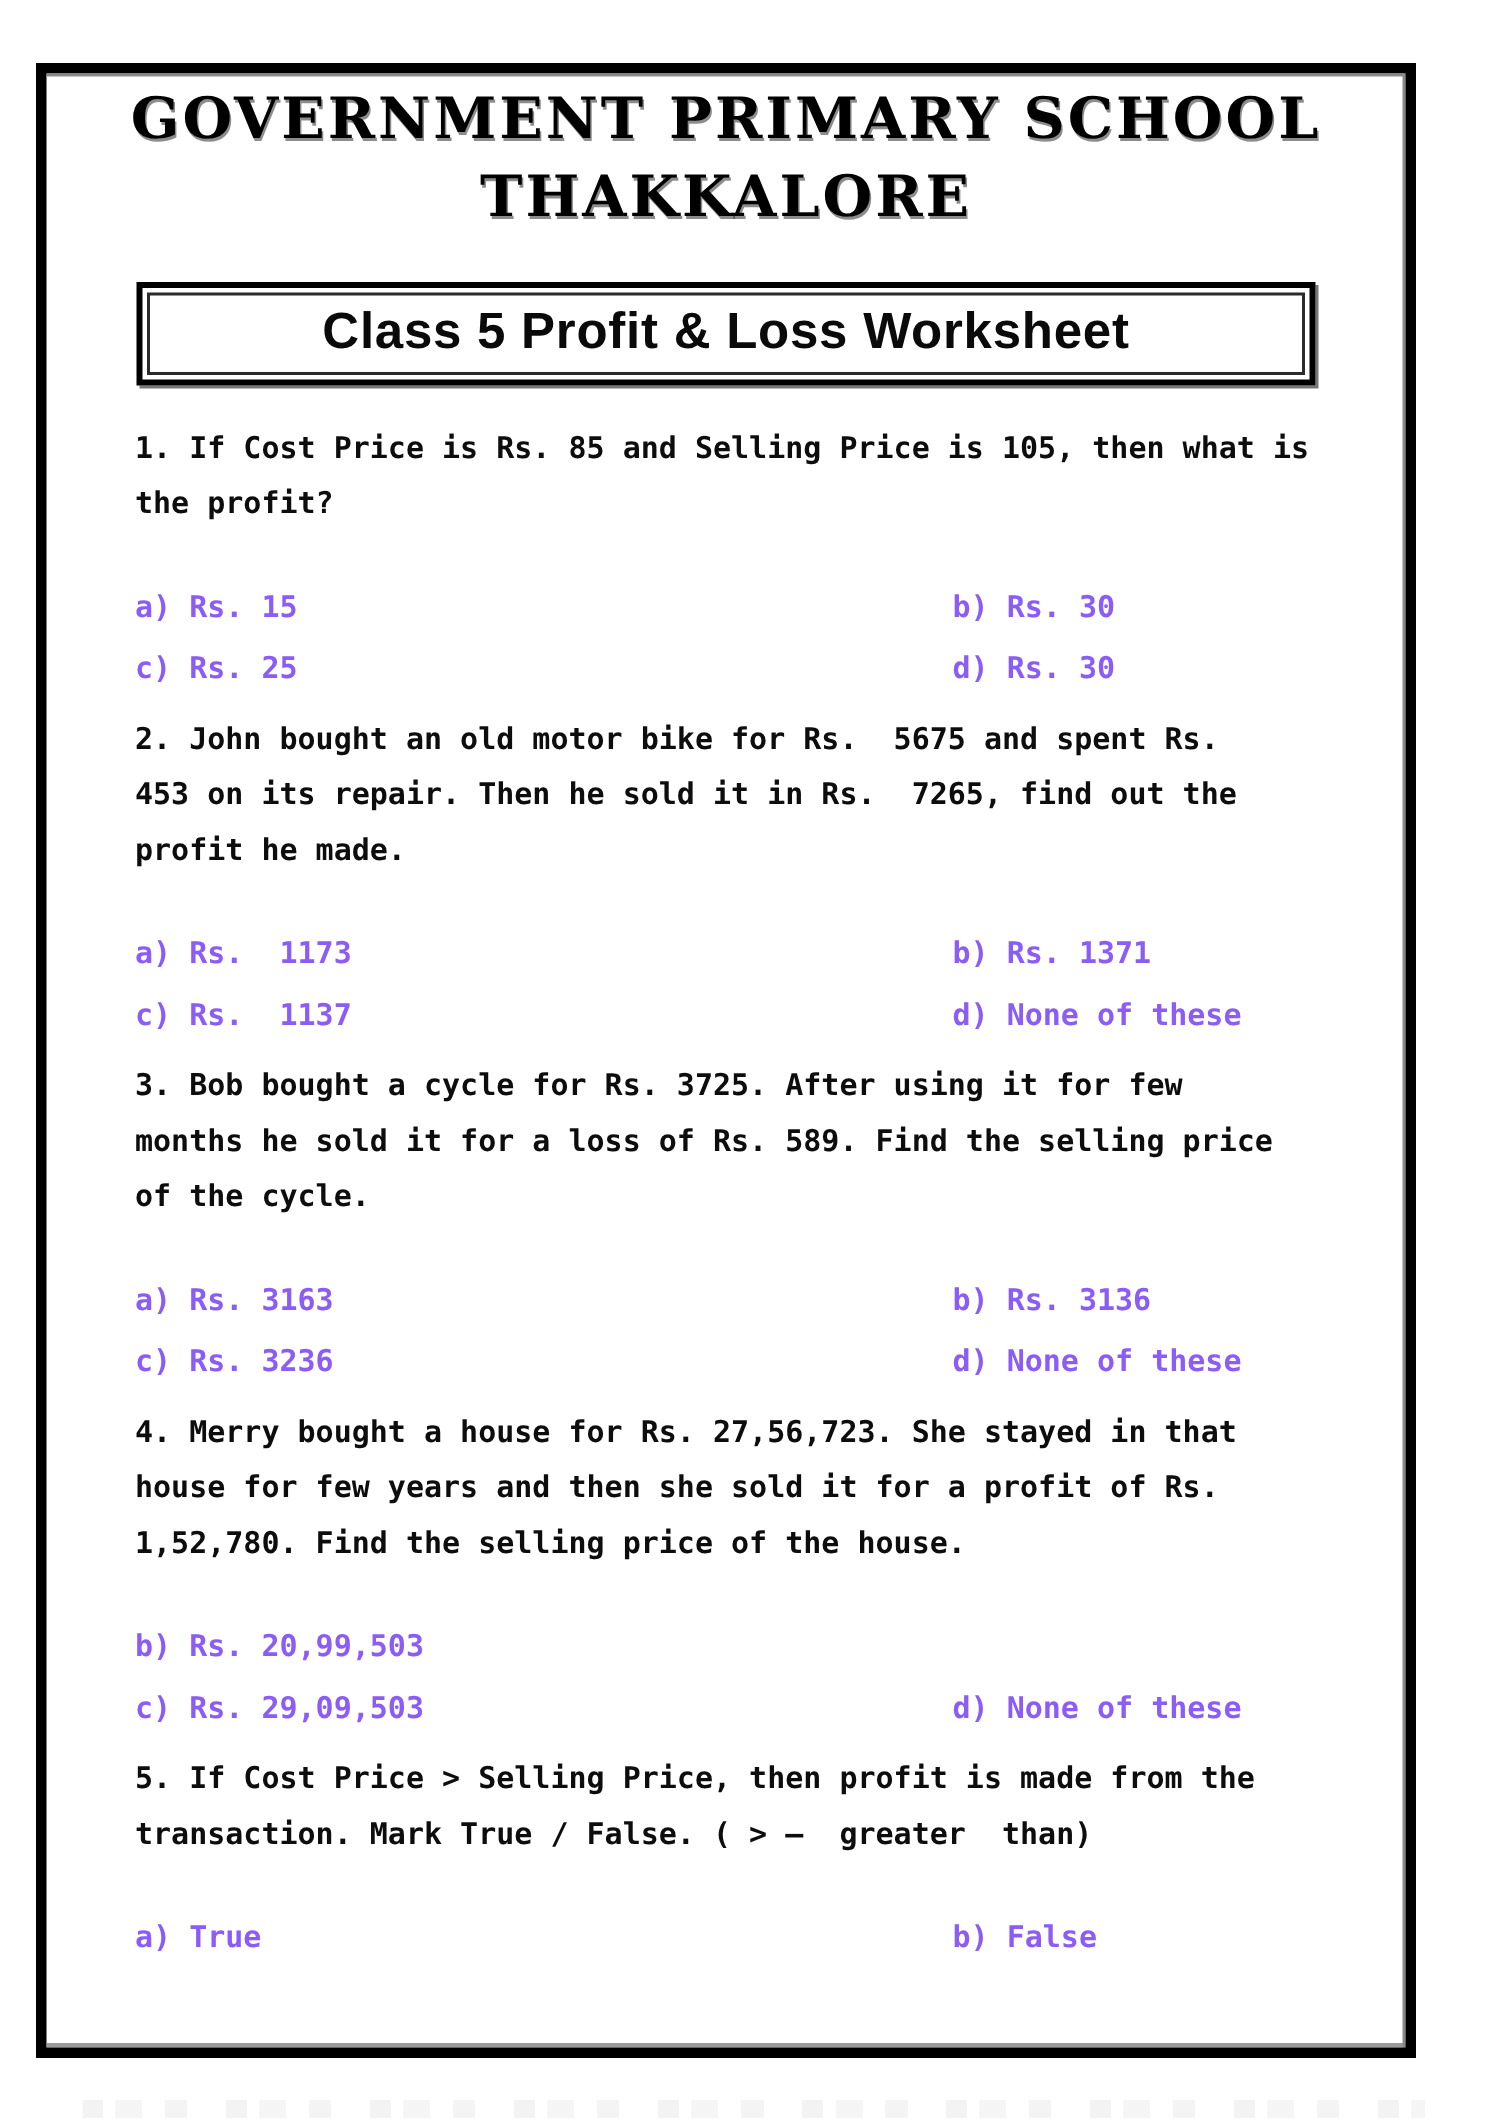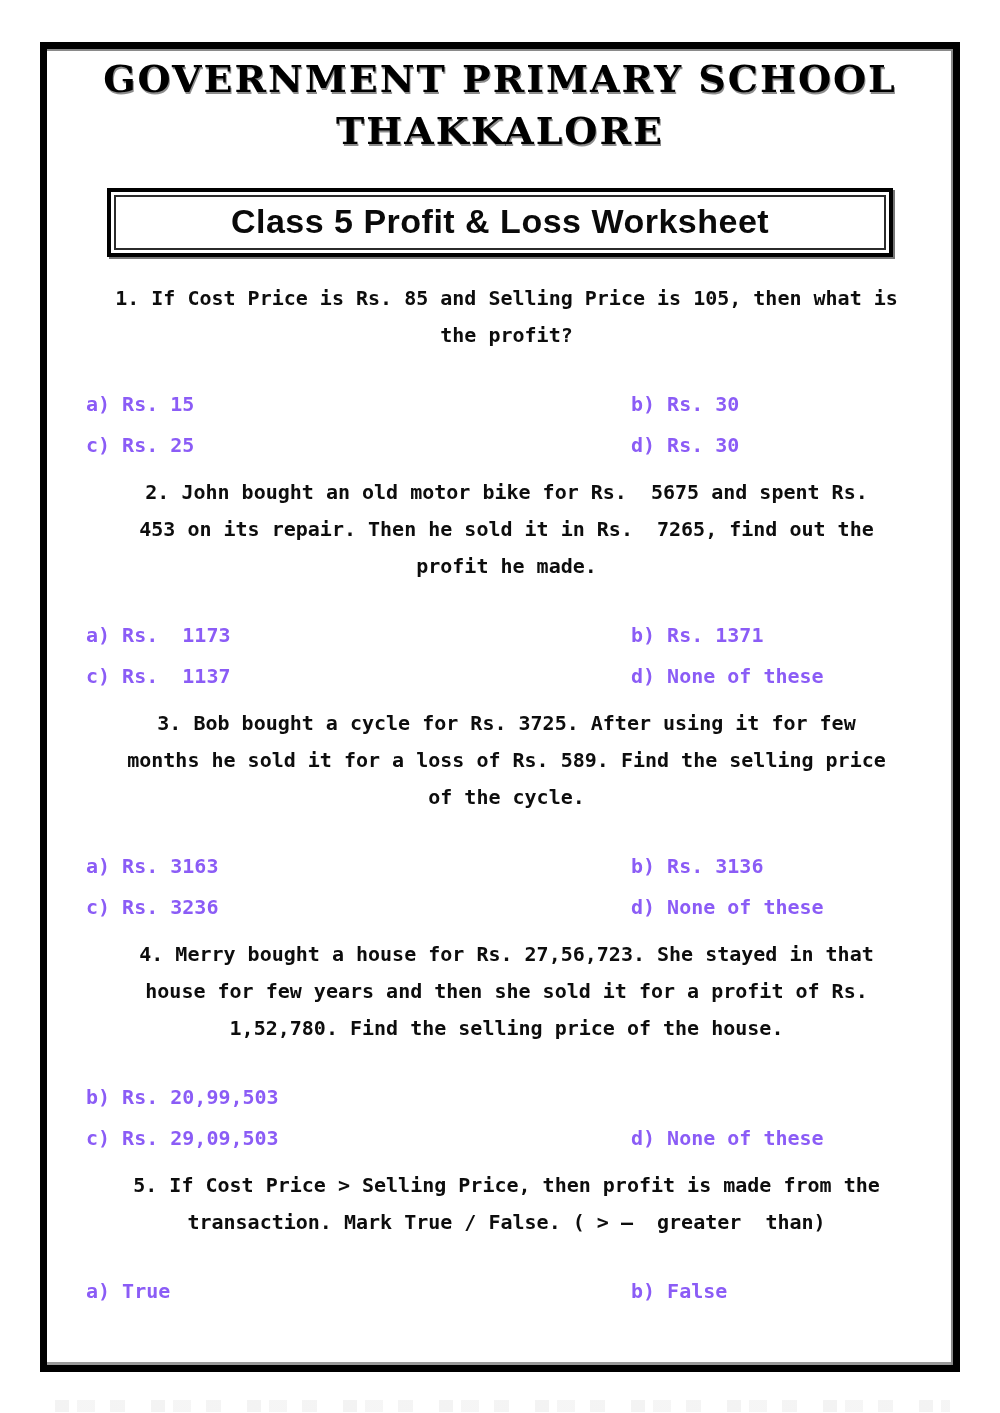--- a/index.html
+++ b/index.html
@@ -12,21 +12,21 @@
     font-family: "DejaVu Sans Mono", monospace;
   }
   .canvas {
     position: relative;
     width: 1000px;
     height: 1413px;
     background: #ffffff;
   }
   .page {
     position: absolute;
-    left: 40px;
+    left: 24px;
     top: 42px;
     width: 906px;
     height: 1316px;
     background: #ffffff;
     border: 7px solid #000000;
     box-shadow: inset 0 2px 0 #8a8a8a, inset -2px 0 0 #8a8a8a, inset 0 -3px 0 #9a9a9a;
     box-sizing: content-box;
   }
   .school-name {
     margin: 4px 0 0 0;
@@ -54,22 +54,21 @@
     text-align: center;
   }
   .worksheet-title {
     font-family: "Liberation Sans", sans-serif;
     font-weight: 700;
     font-size: 34px;
     color: #0a0a0a;
     letter-spacing: 0.5px;
   }
   .content {
-    padding: 23px 26px 0 39px;
-    text-align: center;
+    padding: 23px 26px 0 59px;
   }
   .question { margin: 0 0 8px 0; }
   .q-text {
     margin: 0 0 30px 0;
     font-family: "DejaVu Sans Mono", monospace;
     font-weight: 700;
     font-size: 20px;
     line-height: 37px;
     color: #0d0d0d;
     white-space: pre-wrap;

